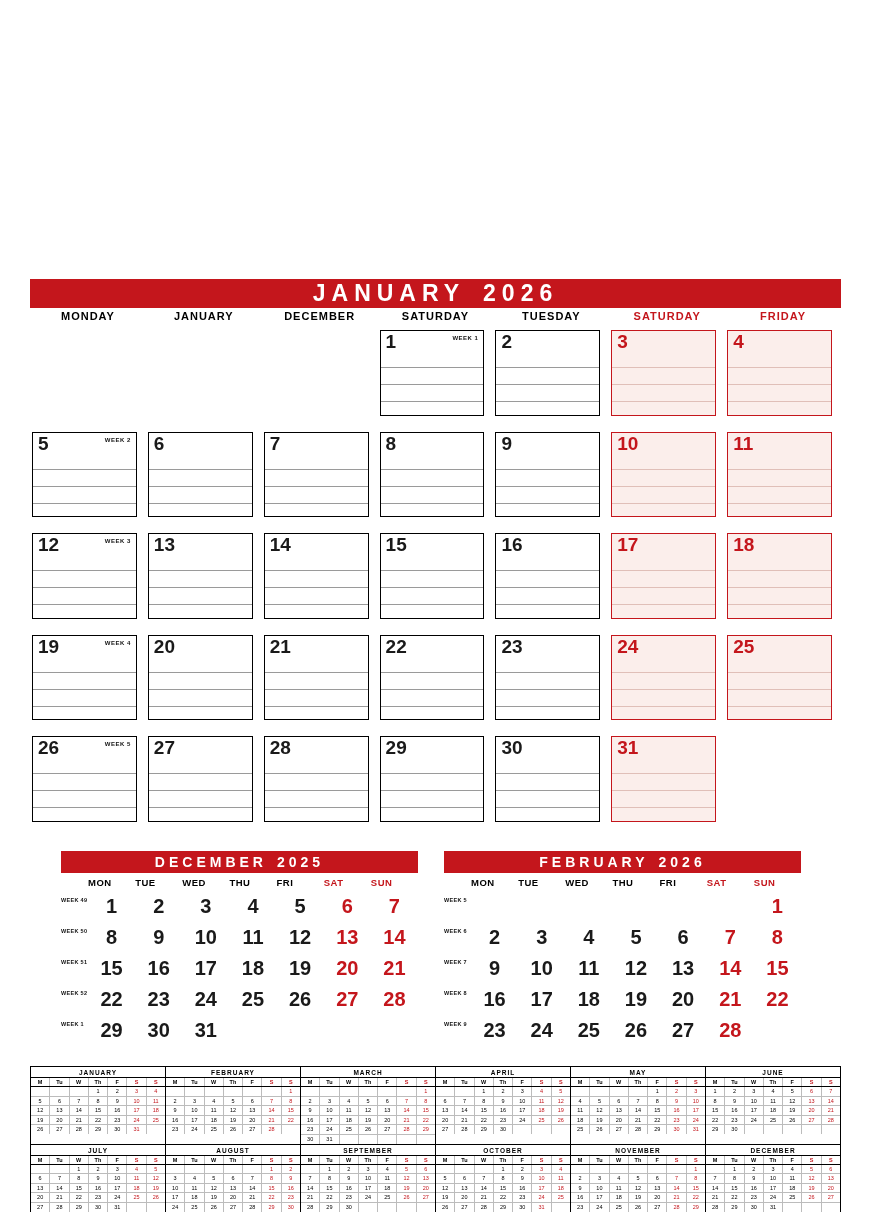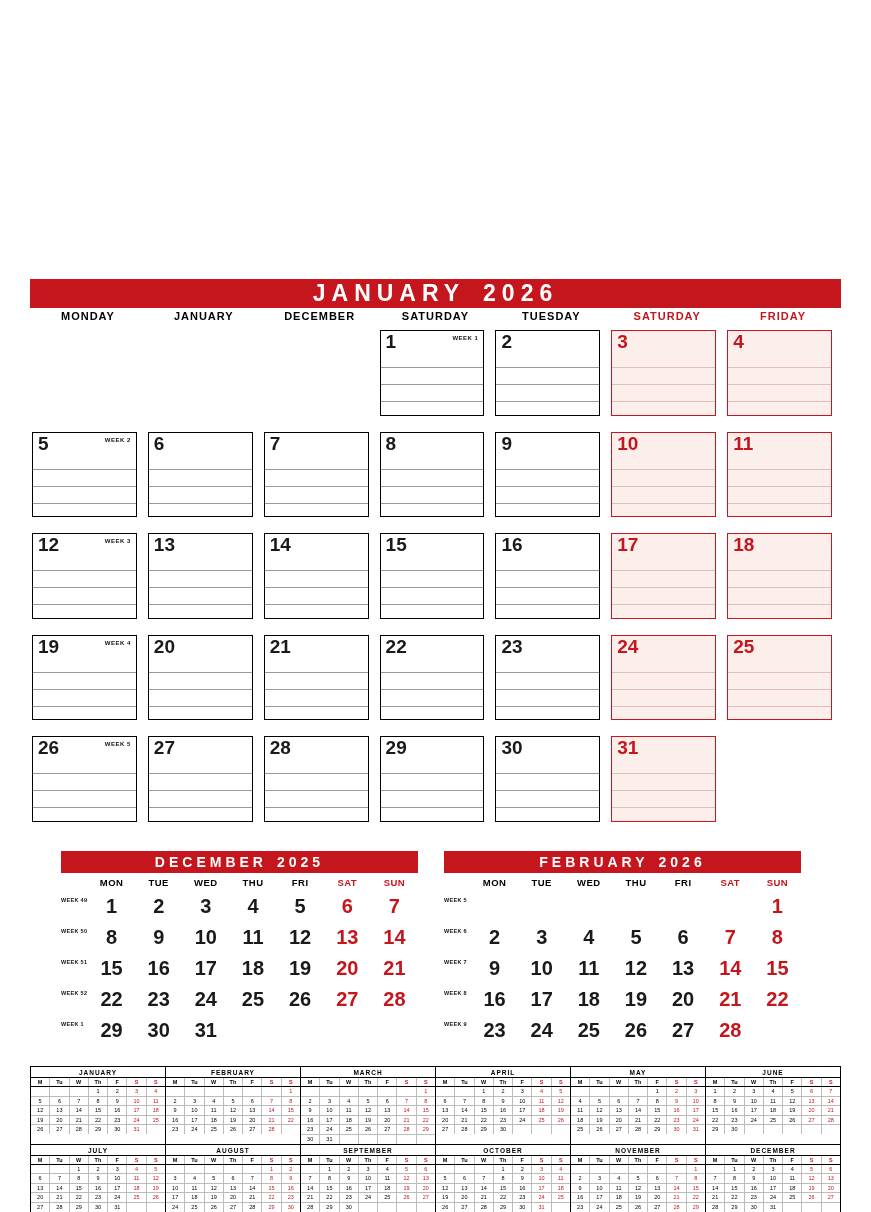--- a/index.html
+++ b/index.html
@@ -142,21 +142,21 @@
     letter-spacing: 4px;
   }
   .mini-banner .mb-year { margin-left: 10px; }
   .mini-dow {
     display: flex;
     margin-top: 4px;
     padding-left: 27px;
   }
   .mini-dow span {
     flex: 1 1 0;
-    text-align: center;
+    text-align: left;
     font-size: 9.5px;
     font-weight: bold;
     color: #000000;
     letter-spacing: 0.5px;
   }
   .mini-dow span.weekend { color: #c4161c; }
   .mini-week {
     display: flex;
     align-items: flex-end;
     height: 31px;

